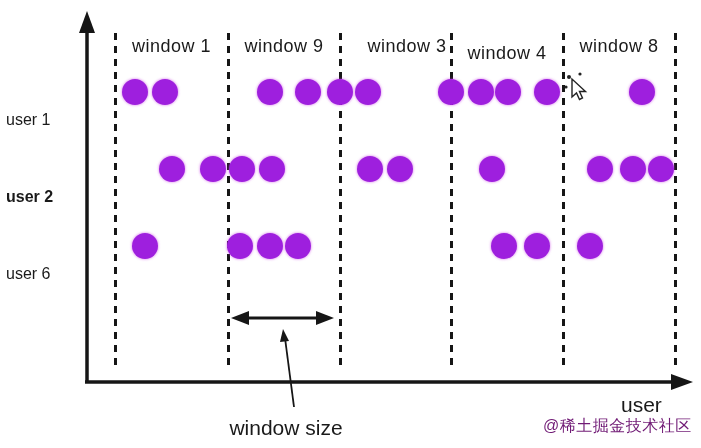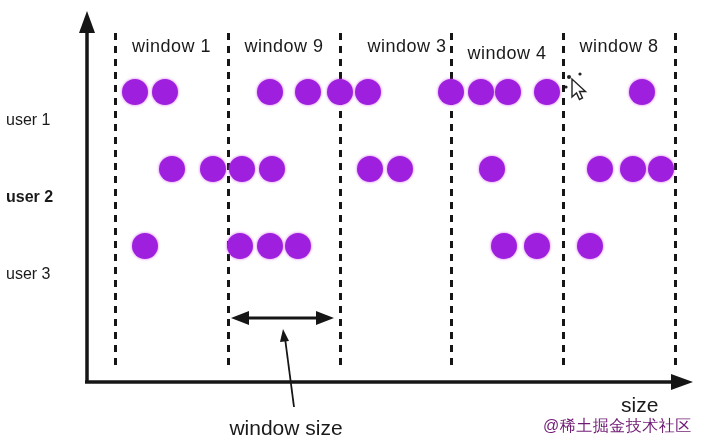--- a/index.html
+++ b/index.html
@@ -159,28 +159,28 @@
       <div class="dot" style="left: 172px; top: 169px; background: rgb(158, 31, 222);"></div>
       <div class="dot" style="left: 213px; top: 169px; background: rgb(158, 31, 222);"></div>
       <div class="dot" style="left: 242px; top: 169px; background: rgb(158, 31, 222);"></div>
       <div class="dot" style="left: 272px; top: 169px; background: rgb(158, 31, 222);"></div>
       <div class="dot" style="left: 370px; top: 169px; background: rgb(158, 31, 222);"></div>
       <div class="dot" style="left: 400px; top: 169px; background: rgb(158, 31, 222);"></div>
       <div class="dot" style="left: 492px; top: 169px; background: rgb(158, 31, 222);"></div>
       <div class="dot" style="left: 600px; top: 169px; background: rgb(158, 31, 222);"></div>
       <div class="dot" style="left: 633px; top: 169px; background: rgb(158, 31, 222);"></div>
       <div class="dot" style="left: 661px; top: 169px; background: rgb(158, 31, 222);"></div>
-      <div class="user-label" style="top: 246px;">user 3</div>
+      <div class="user-label" style="top: 246px;">user 6</div>
       <div class="dot" style="left: 145px; top: 246px; background: rgb(158, 31, 222);"></div>
       <div class="dot" style="left: 240px; top: 246px; background: rgb(158, 31, 222);"></div>
       <div class="dot" style="left: 270px; top: 246px; background: rgb(158, 31, 222);"></div>
       <div class="dot" style="left: 298px; top: 246px; background: rgb(158, 31, 222);"></div>
       <div class="dot" style="left: 504px; top: 246px; background: rgb(158, 31, 222);"></div>
       <div class="dot" style="left: 537px; top: 246px; background: rgb(158, 31, 222);"></div>
       <div class="dot" style="left: 590px; top: 246px; background: rgb(158, 31, 222);"></div>
     </div>
 
-  <div class="time-label">size</div>
+  <div class="time-label">user</div>
 
   <div class="window-size-label">window size</div>
 
   <div class="watermark" style="color: #701a75;">@稀土掘金技术社区</div>
 </div>
 
 </body></html>

